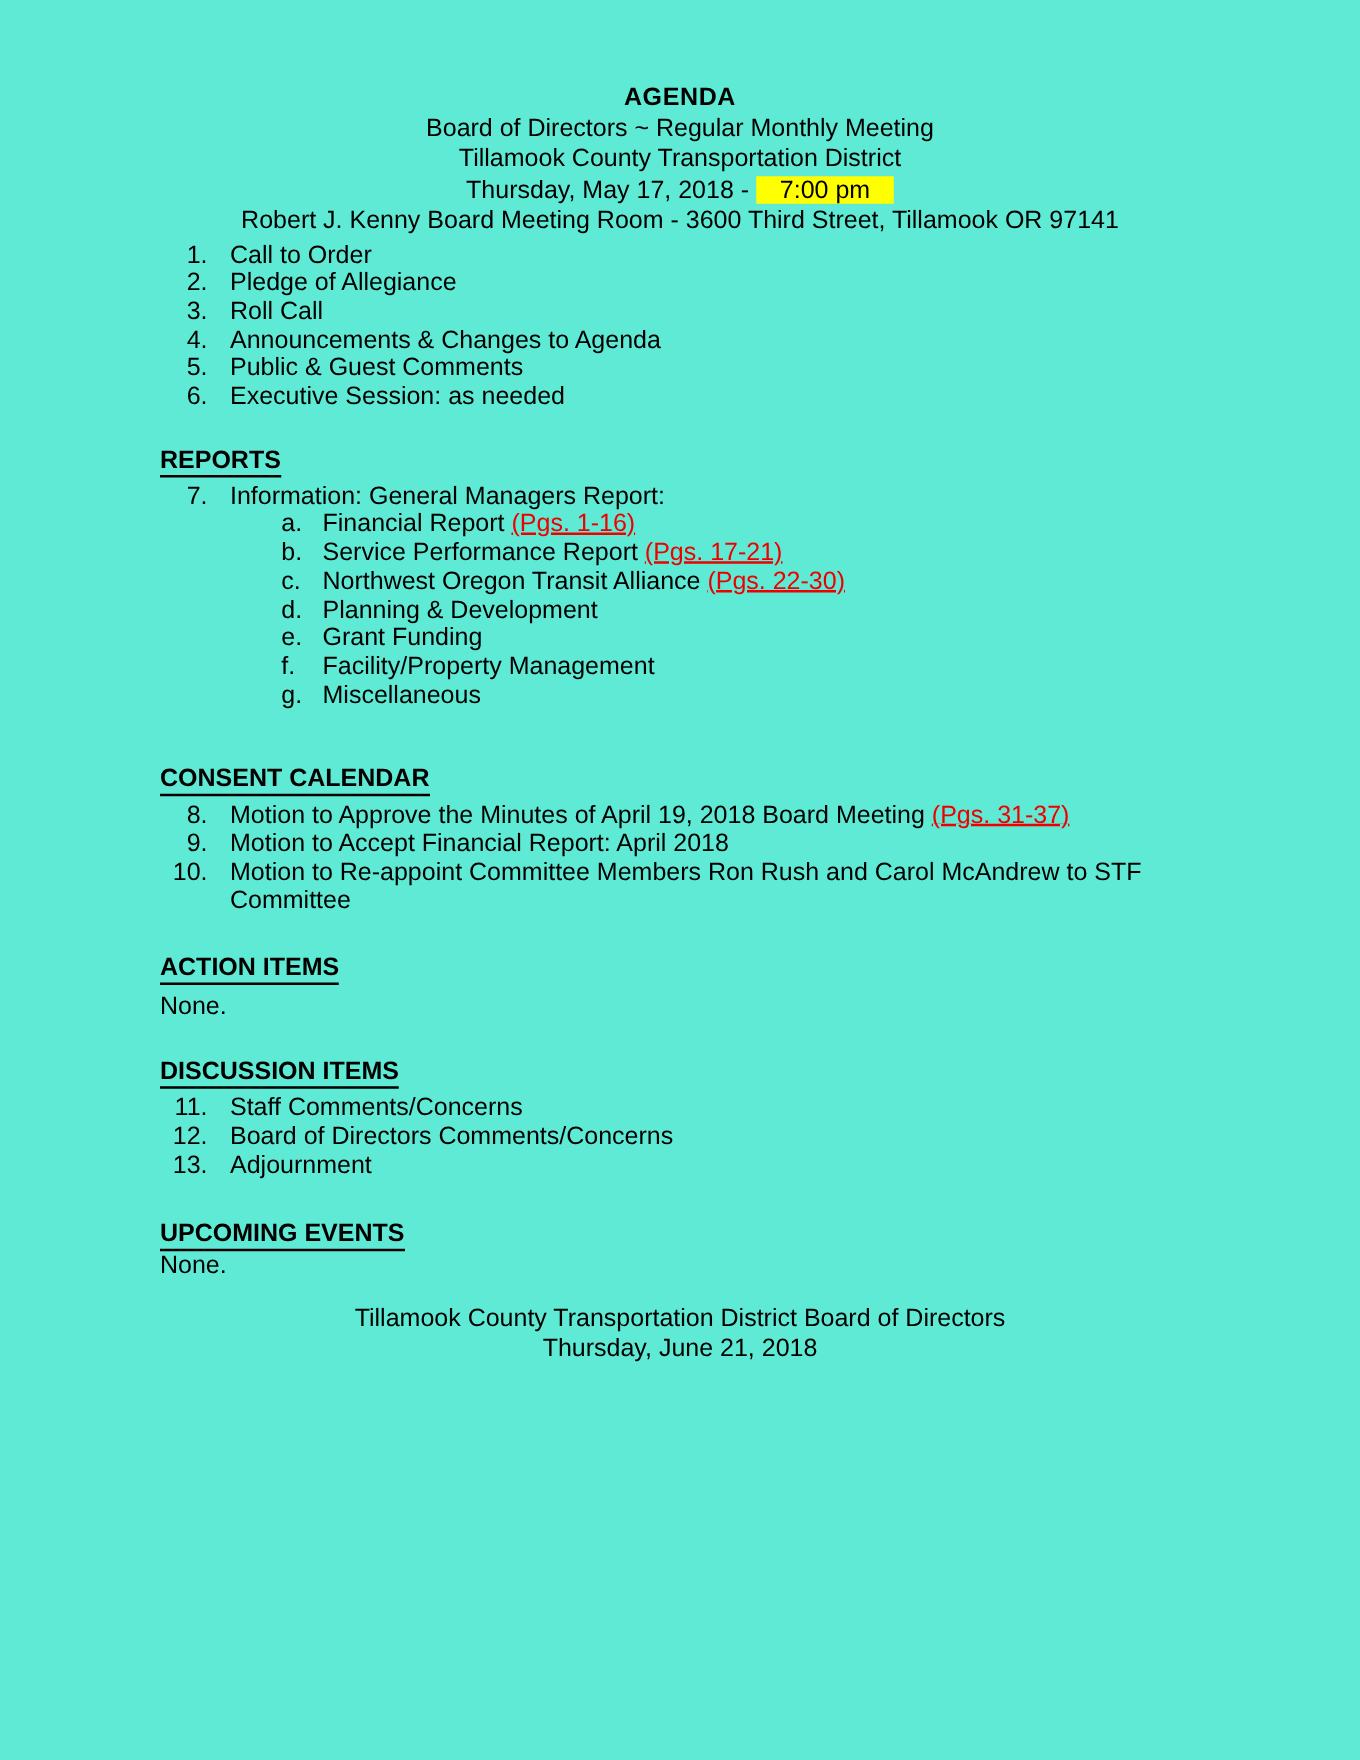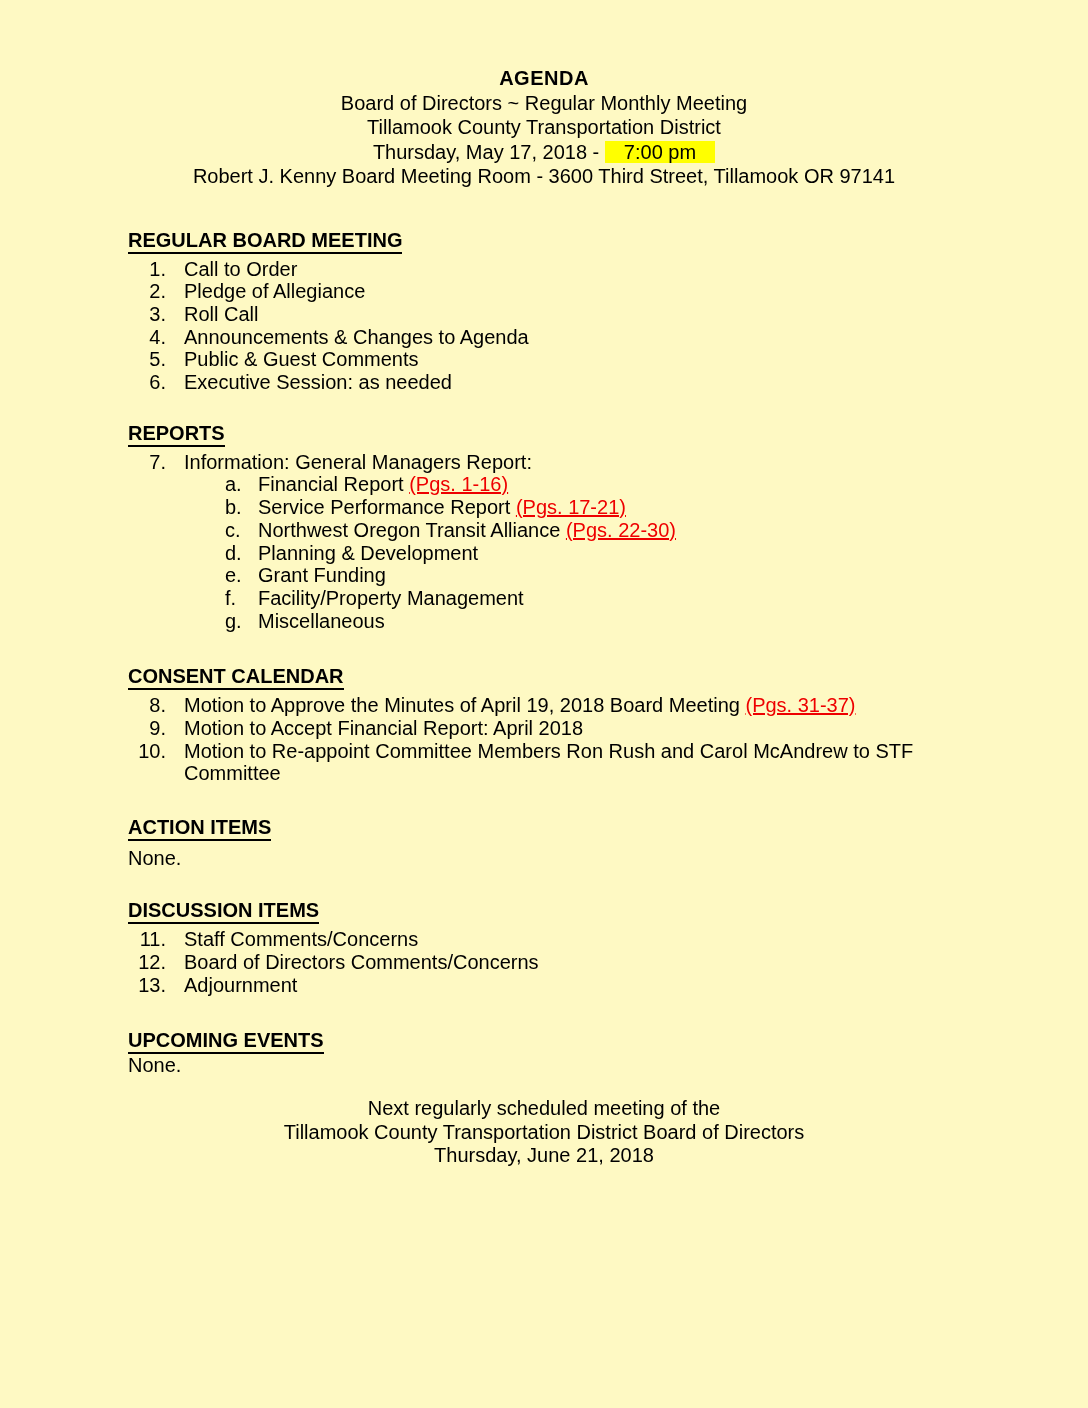--- a/index.html
+++ b/index.html
@@ -9,39 +9,39 @@
     height: 1408px;
     font-family: "Liberation Sans", sans-serif;
     font-size: 20px;
     color: #000000;
     position: relative;
     overflow: hidden;
   }
   .page {
     width: 1088px;
     height: 1408px;
-    background: #fef9c3;
+    background: #5eead4;
     padding: 66px 128px 0 128px;
   }
   
   .header { text-align: center; line-height: 24.5px; }
   .header .title { font-weight: bold; letter-spacing: 0.5px; }
   .hl { background: var(--hl, #ffff00); padding: 0 19px; }
   
   .sec-heading {
     font-size: 20px;
     font-weight: bold;
     width: fit-content;
     border-bottom: 2px solid #000;
     padding-bottom: 1px;
     line-height: 22px;
   }
   .mt-rbm        { margin-top: 40px; }
   .mt-reports    { margin-top: 28px; }
-  .mt-consent    { margin-top: 33px; text-align: center; }
+  .mt-consent    { margin-top: 45px; text-align: center; }
   .mt-action     { margin-top: 31px; }
   .mt-discussion { margin-top: 29px; }
   .mt-upcoming   { margin-top: 33px; }
   
   .list { margin-top: 4px; }
   .li { display: flex; line-height: 22.7px; }
   .li .num { flex: 0 0 38px; text-align: right; }
   .li .txt { margin-left: 18px; flex: 1; }
   .sub-li { display: flex; line-height: 22.7px; margin-left: 97px; }
   .sub-li .letter { flex: 0 0 20px; }
@@ -58,21 +58,20 @@
 
   <div class="header">
     <div class="title">AGENDA</div>
     <div>Board of Directors ~ Regular Monthly Meeting</div>
     <div>Tillamook County Transportation District</div>
     <div><span>Thursday, May 17, 2018 - </span><span class="hl">7:00 pm</span></div>
     <div>Robert J. Kenny Board Meeting Room - 3600 Third Street, Tillamook OR 97141</div>
   </div>
 
   <div class="section">
-    <h2 class="sec-heading mt-rbm">REGULAR BOARD MEETING</h2>
     <div class="list">
       <div class="li">
         <span class="num">1.</span>
         <span class="txt">Call to Order</span>
       </div>
       <div class="li">
         <span class="num">2.</span>
         <span class="txt">Pledge of Allegiance</span>
       </div>
       <div class="li">
@@ -172,18 +171,17 @@
       </div>
     </div>
   </div>
 
   <div class="section">
     <h2 class="sec-heading mt-upcoming">UPCOMING EVENTS</h2>
     <div class="none-body" style="margin-top:0;">None.</div>
   </div>
 
   <div class="footer">
-    <div>Next regularly scheduled meeting of the</div>
     <div>Tillamook County Transportation District Board of Directors</div>
     <div>Thursday, June 21, 2018</div>
   </div>
 
 </div>
 
 </body></html>

